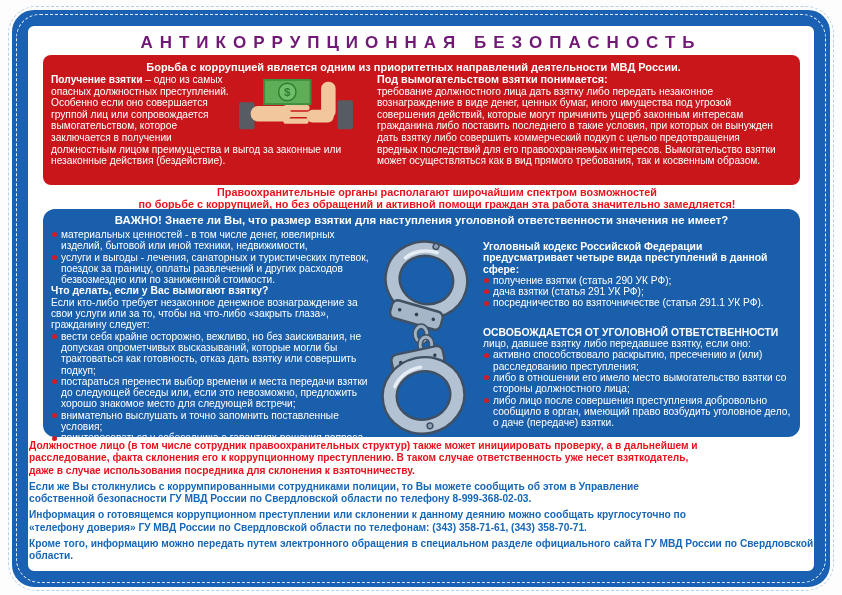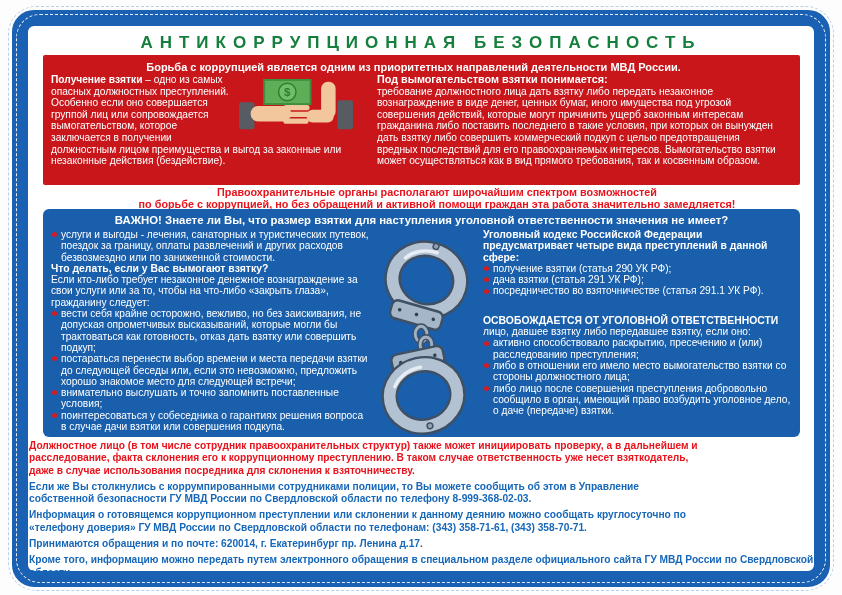--- a/index.html
+++ b/index.html
@@ -9,49 +9,49 @@
   }
   .poster{
     position:absolute;left:12px;top:10px;width:818px;height:577px;box-sizing:border-box;
     border:16px solid #1A61B3;border-radius:22px;background:#fff;
   }
   .poster::before{content:"";position:absolute;inset:-20px;border:1px dashed #b9cfe6;border-radius:28px;pointer-events:none;}
   .poster::after{content:"";position:absolute;inset:-12px;border:1px dashed rgba(255,255,255,.9);border-radius:24px;pointer-events:none;}
   .inner{position:absolute;inset:0;}
   .title{
     margin:0;padding-top:7px;text-align:center;font-weight:bold;font-size:17px;
-    letter-spacing:7px;color:#15803d;white-space:nowrap;
+    letter-spacing:7px;color:#701a75;white-space:nowrap;
   }
   
   .red-panel{
     position:absolute;left:15px;top:29px;width:757px;height:130px;box-sizing:border-box;
-    background:#C8161B;color:#fff;border-radius:2px;padding:4px 24px 2px 8px;
+    background:#C8161B;color:#fff;border-radius:8px;padding:4px 24px 2px 8px;
   }
   .red-intro{margin:2px 0 1px;text-align:center;font-weight:bold;font-size:11px;}
   .red-cols{display:flex;}
   .red-left{width:302px;font-size:10.2px;line-height:11.6px;}
   .bribe-icon{float:right;width:114px;height:58px;margin:3px 0 2px 4px;}
   .red-right{flex:1;margin-left:24px;font-size:10.2px;line-height:11.6px;}
   .red-right b{display:block;font-size:10.8px;}
   
   .notice{
     position:absolute;left:0;top:160px;width:100%;text-align:center;
     color:#E8131C;font-weight:bold;font-size:10.8px;line-height:12px;margin-left:16px;
   }
   
   .blue-panel{
     position:absolute;left:15px;top:183px;width:757px;height:228px;box-sizing:border-box;
-    background:#1A5FAC;color:#fff;border-radius:6px;padding:3px 8px;
+    background:#1A5FAC;color:#fff;border-radius:12px;padding:3px 8px;
   }
   .blue-heading{text-align:center;font-weight:bold;font-size:11.4px;margin:2px 0 3px;}
   .blue-cols{display:flex;}
   .bp-left{width:320px;font-size:10.2px;line-height:11.3px;}
   .bp-cuffs{width:106px;flex:none;position:relative;}
   .bp-cuffs svg{position:absolute;left:-2px;top:6px;}
-  .bp-right{flex:1;margin-left:6px;font-size:10.2px;line-height:11.3px;}
+  .bp-right{flex:1;margin-left:6px;font-size:10.2px;line-height:11.3px;margin-top:12px;}
   .bp h4,.bp-left h4,.bp-right h4{margin:0;font-size:10.4px;}
   .gap{height:9px;}
   ul.bullets{margin:0;padding:0;list-style:none;}
   ul.bullets li{position:relative;padding-left:10px;}
   ul.bullets li::before{
     content:"";position:absolute;left:1px;top:3.2px;width:5px;height:5px;border-radius:50%;background:#D31A20;
   }
   
   .footer{position:absolute;left:1px;top:414px;width:785px;font-weight:bold;font-size:10.2px;line-height:12.3px;}
   .footer p{margin:0 0 4px;}
@@ -100,20 +100,21 @@
     <div class="notice">
       <div>Правоохранительные органы располагают широчайшим спектром возможностей</div>
       <div>по борьбе с коррупцией, но без обращений и активной помощи граждан эта работа значительно замедляется!</div>
     </div>
 
     <section class="blue-panel">
       <div class="blue-heading">ВАЖНО! Знаете ли Вы, что размер взятки для наступления уголовной ответственности значения не имеет?</div>
       <div class="blue-cols">
         <div class="bp-left">
           <ul class="bullets">
+            <li>материальных ценностей - в том числе денег, ювелирных изделий, бытовой или иной техники, недвижимости,</li>
             <li>услуги и выгоды - лечения, санаторных и туристических путевок, поездок за границу, оплаты развлечений и других расходов безвозмездно или по заниженной стоимости.</li>
           </ul>
           <h4>Что делать, если у Вас вымогают взятку?</h4>
           <div>Если кто-либо требует незаконное денежное вознаграждение за свои услуги или за то, чтобы на что-либо «закрыть глаза», гражданину следует:</div>
           <ul class="bullets">
             <li>вести себя крайне осторожно, вежливо, но без заискивания, не допуская опрометчивых высказываний, которые могли бы трактоваться как готовность, отказ дать взятку или совершить подкуп;</li>
             <li>постараться перенести выбор времени и места передачи взятки до следующей беседы или, если это невозможно, предложить хорошо знакомое место для следующей встречи;</li>
             <li>внимательно выслушать и точно запомнить поставленные условия;</li>
             <li>поинтересоваться у собеседника о гарантиях решения вопроса в случае дачи взятки или совершения подкупа.</li>
           </ul>
@@ -165,19 +166,18 @@
             <li>либо лицо после совершения преступления добровольно сообщило в орган, имеющий право возбудить уголовное дело, о даче (передаче) взятки.</li>
           </ul>
         </div>
       </div>
     </section>
 
     <div class="footer">
       <p class="f-red">Должностное лицо (в том числе сотрудник правоохранительных структур) также может инициировать проверку, а в дальнейшем и расследование, факта склонения его к коррупционному преступлению. В таком случае ответственность уже несет взяткодатель, даже в случае использования посредника для склонения к взяточничеству.</p>
       <p class="f-blue w1">Если же Вы столкнулись с коррумпированными сотрудниками полиции, то Вы можете сообщить об этом в Управление собственной безопасности ГУ МВД России по Свердловской области по телефону 8-999-368-02-03.</p>
       <p class="f-blue w2">Информация о готовящемся коррупционном преступлении или склонении к данному деянию можно сообщать круглосуточно по «телефону доверия» ГУ МВД России по Свердловской области по телефонам: (343) 358-71-61,  (343) 358-70-71.</p>
-      <p class="f-blue">Принимаются обращения и по почте: 620014, г. Екатеринбург пр. Ленина д.17.</p>
       <p class="f-blue">Кроме того, информацию можно передать путем электронного обращения в специальном разделе официального сайта ГУ МВД России по Свердловской области.</p>
     </div>
 
 
   </div>
 </div>
 
 </body></html>

